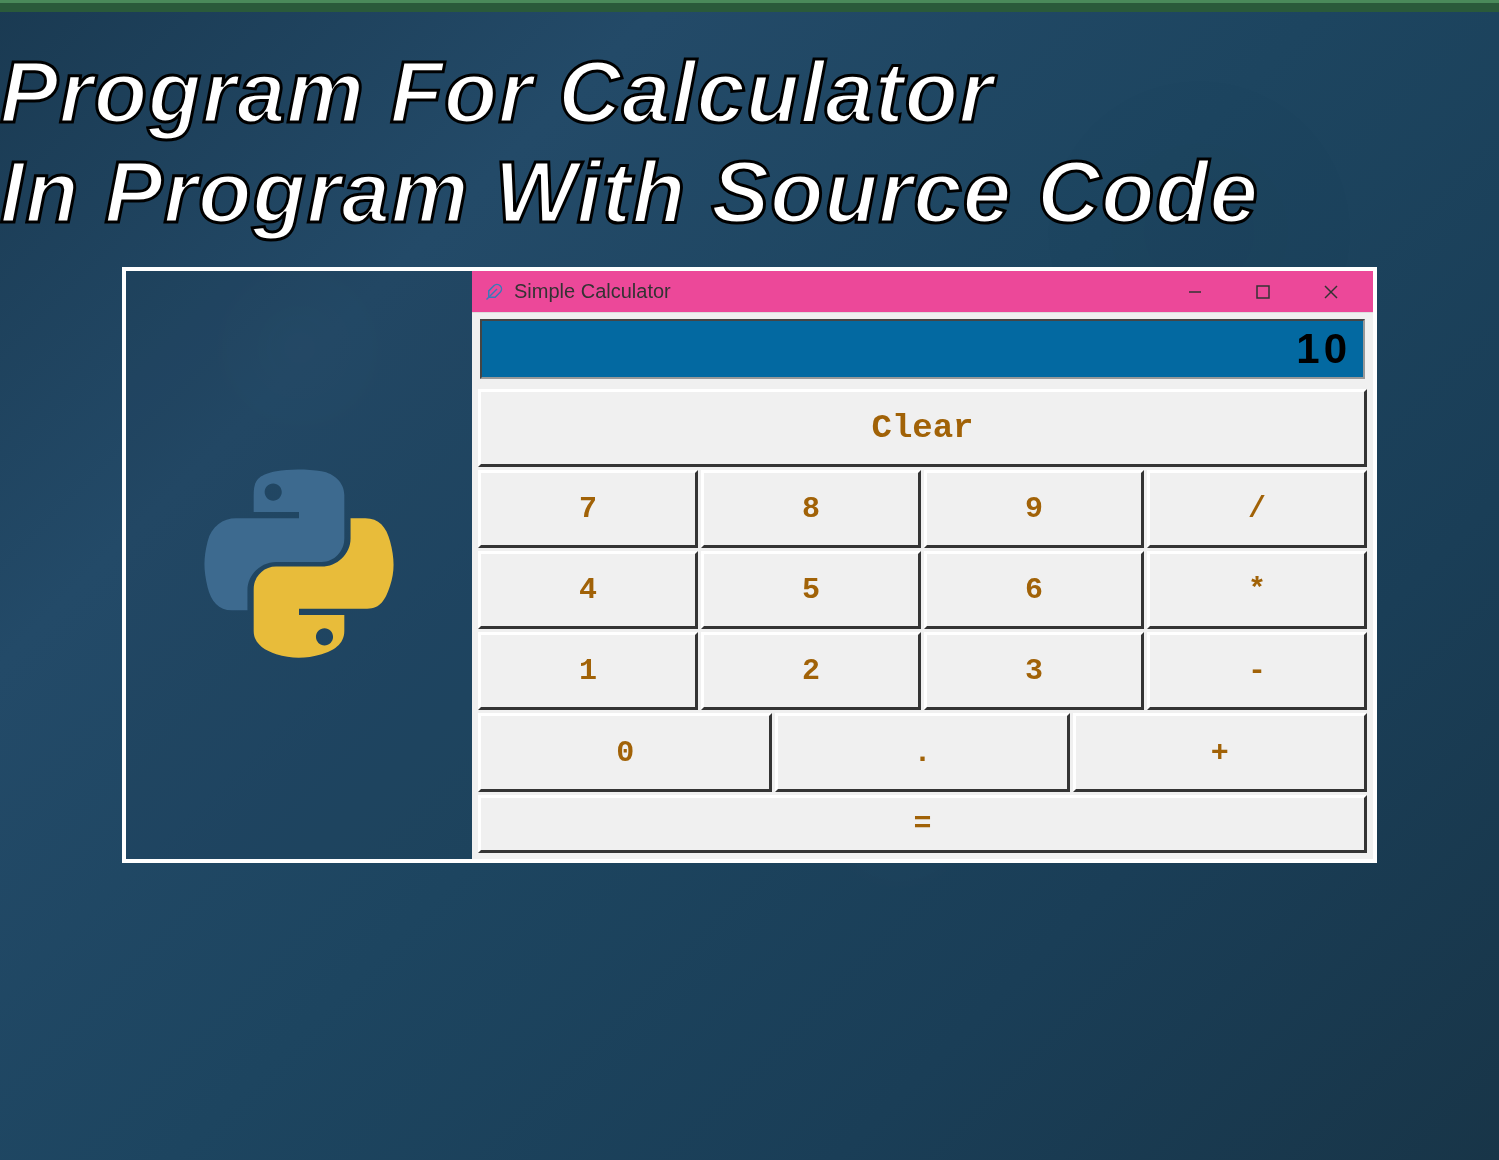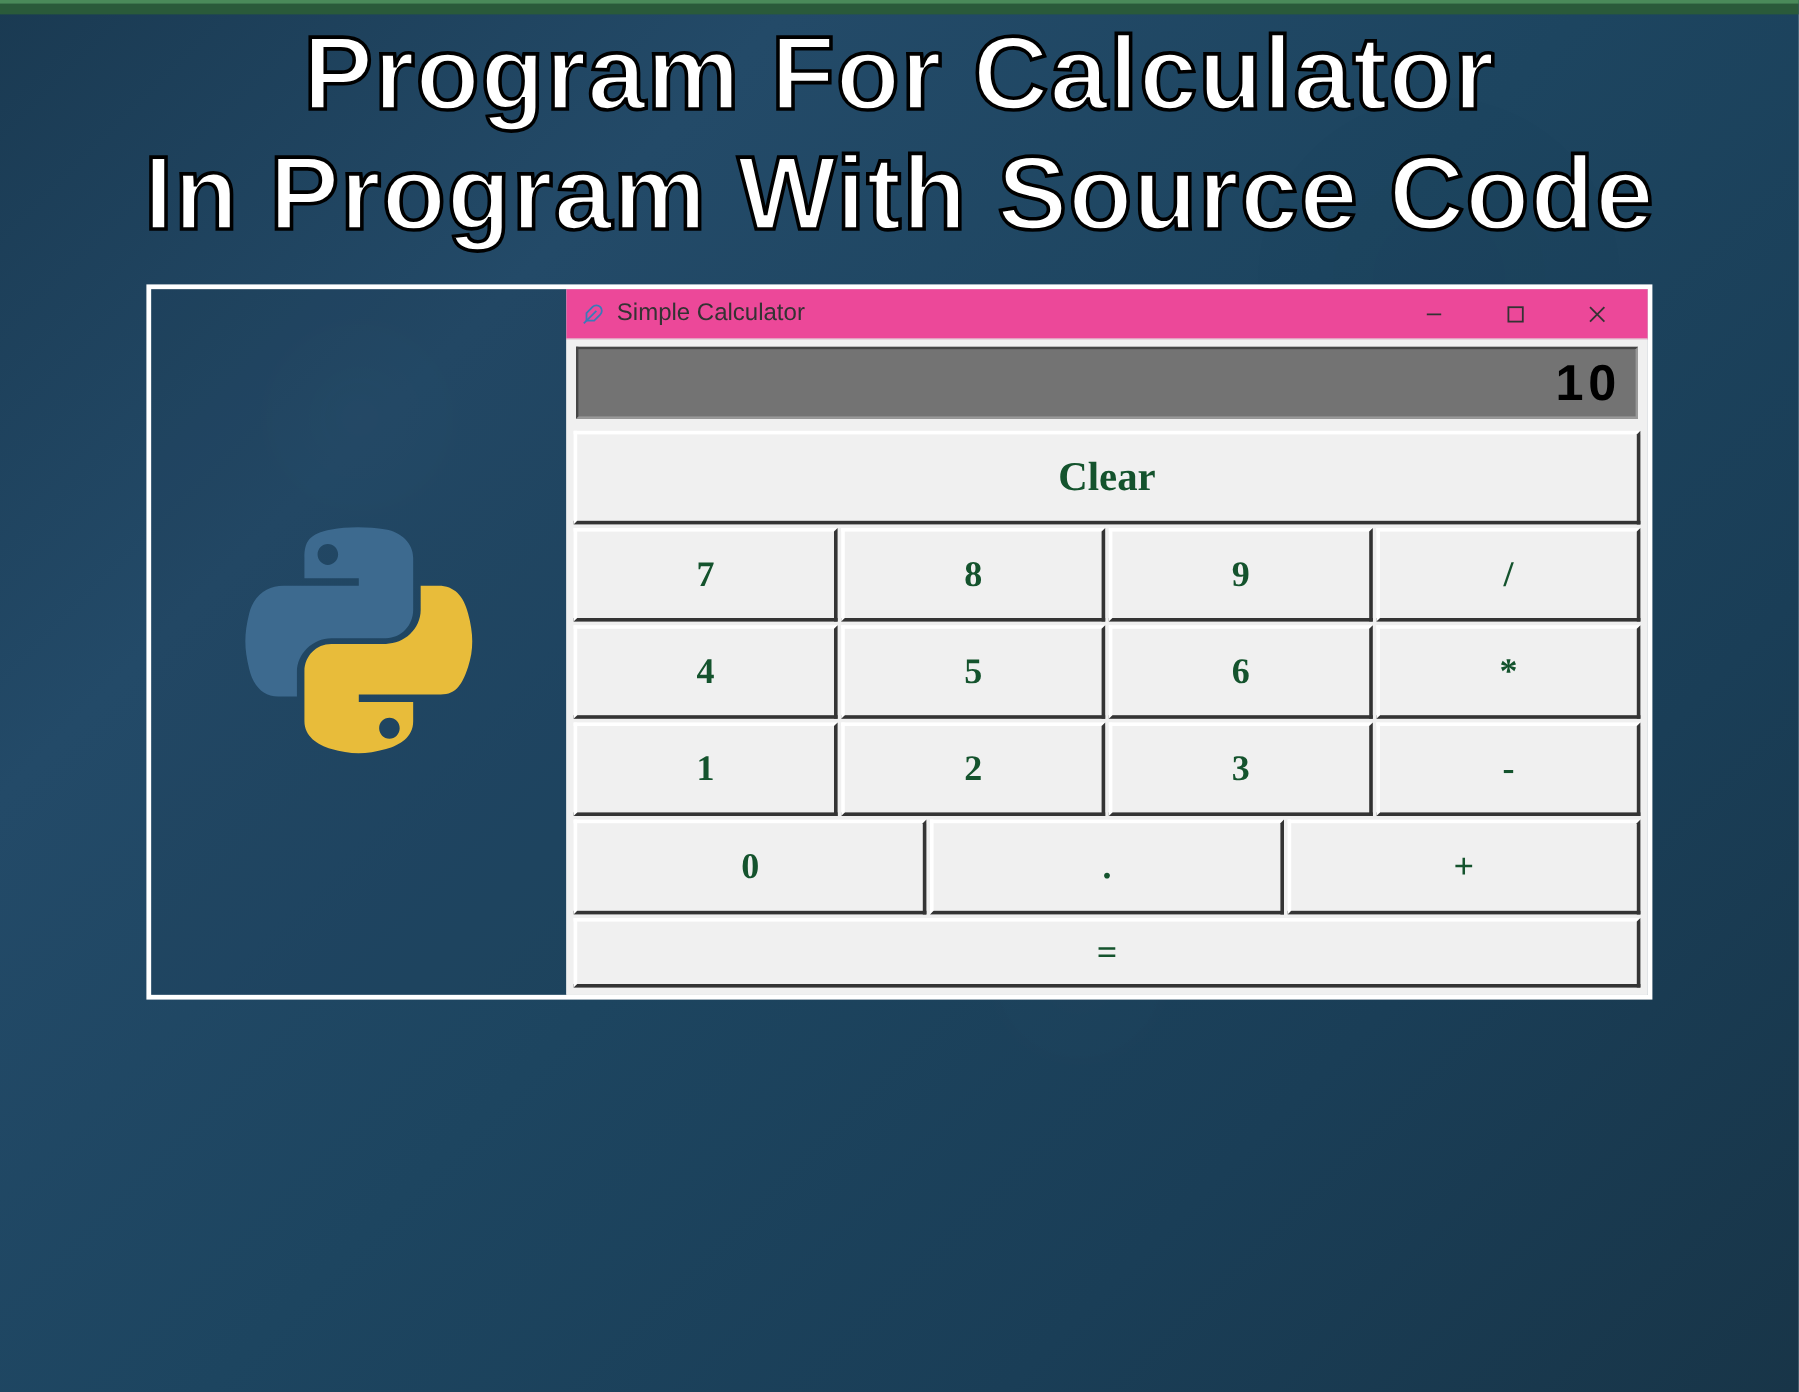--- a/index.html
+++ b/index.html
@@ -29,23 +29,24 @@
       inset: 0;
       opacity: 0.15;
       background-image: 
         radial-gradient(circle at 20% 30%, rgba(255,255,255,0.1) 0%, transparent 8%),
         radial-gradient(circle at 60% 70%, rgba(255,255,255,0.08) 0%, transparent 10%),
         radial-gradient(circle at 80% 20%, rgba(0,0,0,0.15) 0%, transparent 12%);
       pointer-events: none;
     }
     
     .heading {
-      text-align: center;
+      padding-top: 30px;
       position: relative;
       z-index: 2;
+      font-style: italic;
     }
     
     .heading-line {
       font-size: 87px;
       font-weight: bold;
       color: #fff;
       -webkit-text-stroke: 3px #000;
       text-stroke: 3px #000;
       line-height: 1.15;
       letter-spacing: 1px;
@@ -127,21 +128,21 @@
     
     .display-area {
       padding: 6px 8px;
       background: #f0f0f0;
     }
     
     .display-input {
       width: 100%;
       height: 60px;
       border: 2px inset #999;
-      background: #737373;
+      background: #0369a1;
       text-align: right;
       font-size: 42px;
       font-weight: bold;
       padding: 0 12px;
       font-family: Arial, sans-serif;
       letter-spacing: 4px;
     }
     
     .btn-grid {
       flex: 1;
@@ -160,25 +161,25 @@
     
     .calc-btn {
       flex: 1;
       background: #f0f0f0;
       border: 3px outset #fff;
       border-right-color: #888;
       border-bottom-color: #888;
       font-size: 30px;
       font-weight: bold;
       cursor: pointer;
-      font-family: Liberation Serif, serif;
-      display: flex;
-      align-items: center;
-      justify-content: center;
-      color: #14532d;
+      font-family: Liberation Mono, monospace;
+      display: flex;
+      align-items: center;
+      justify-content: center;
+      color: #a16207;
     }
     
     .clear-row .calc-btn {
       font-size: 34px;
     }
   </style>
 </head>
 <body>
 
 <div class="top-bar"></div>

